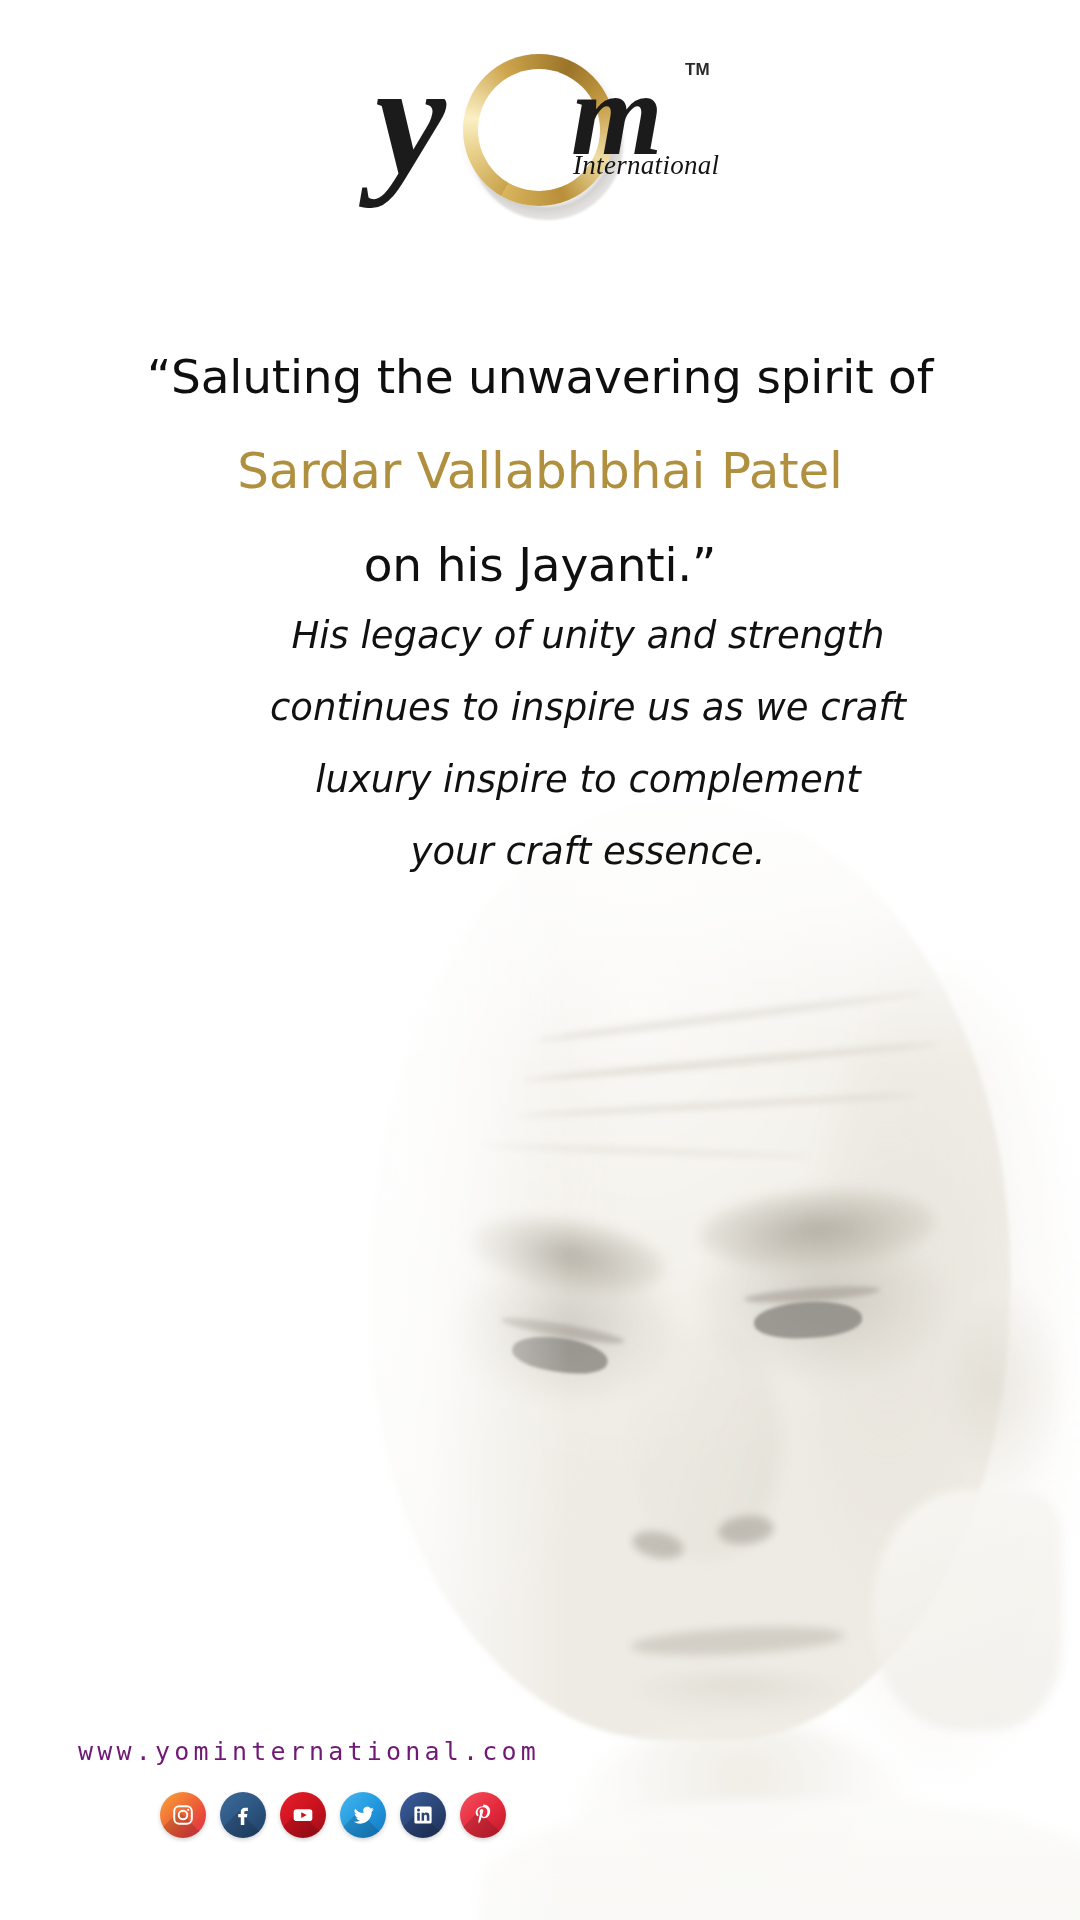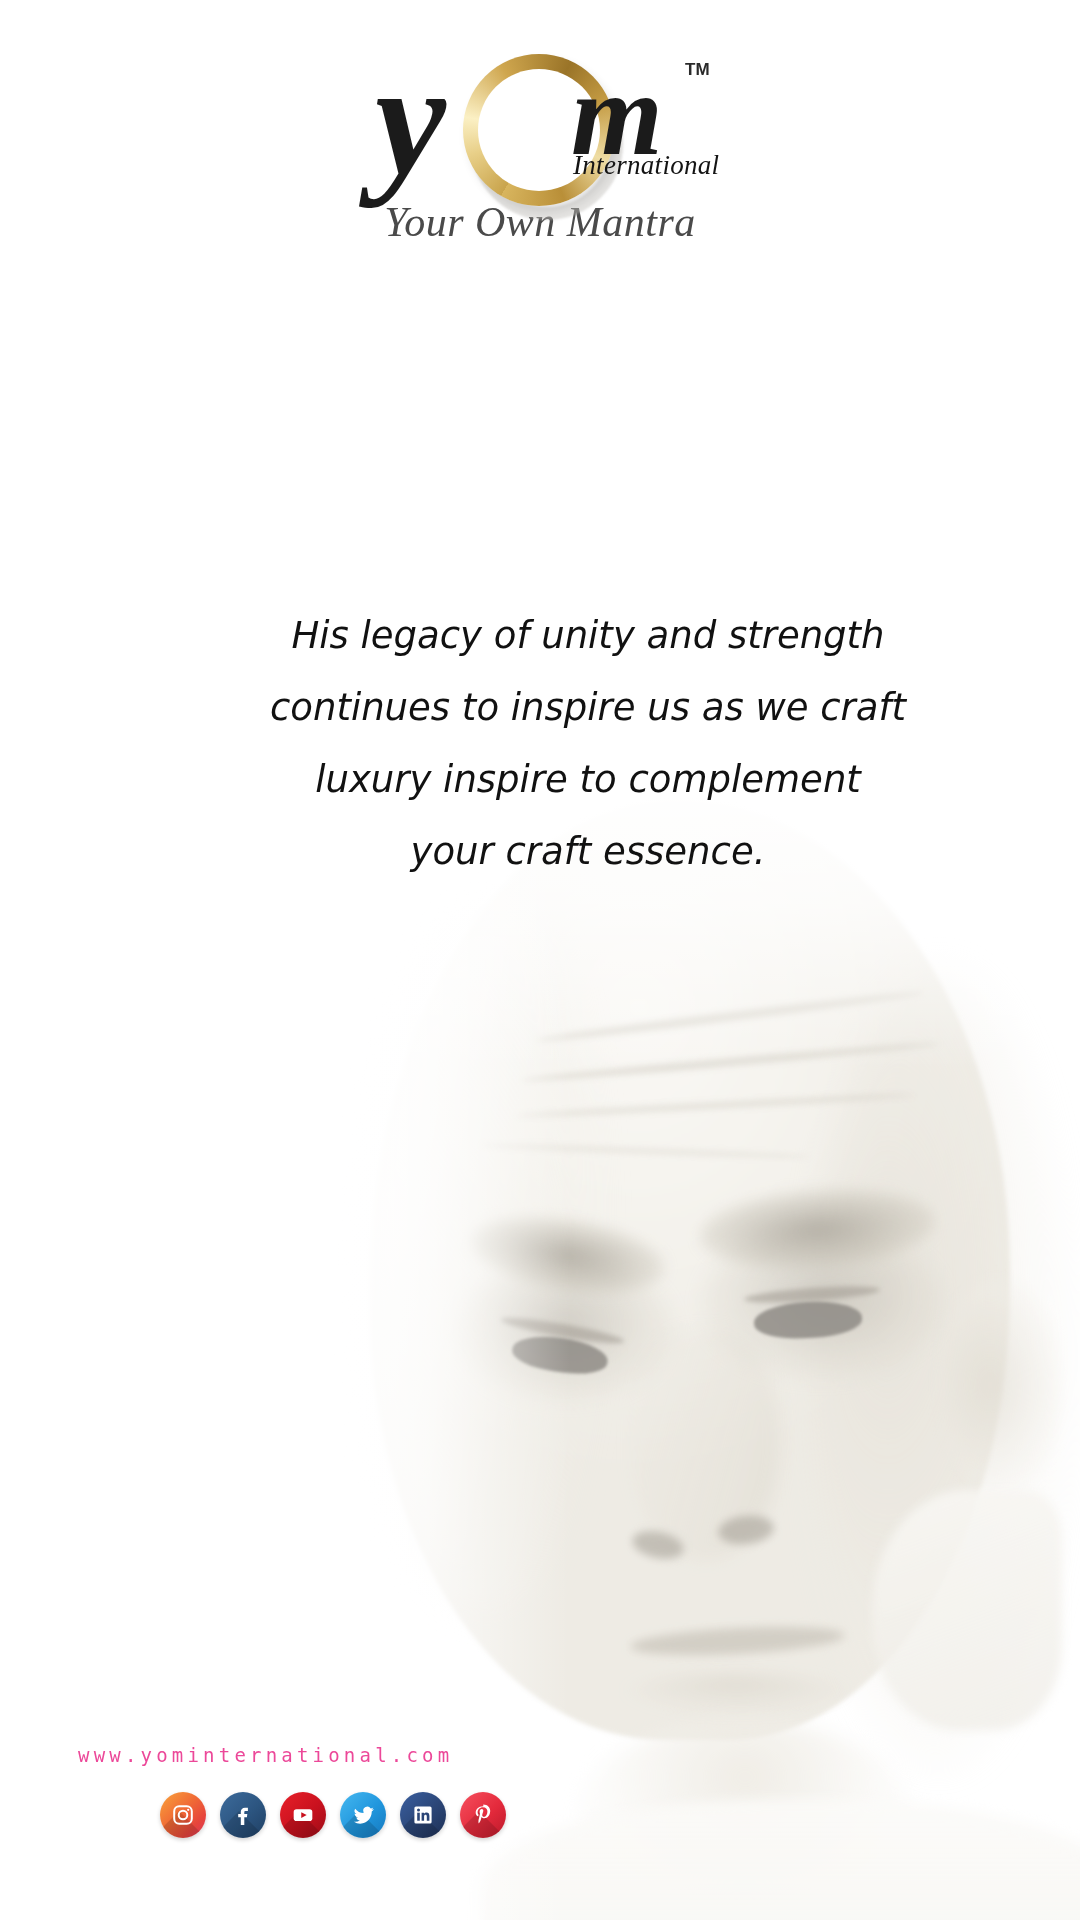--- a/index.html
+++ b/index.html
@@ -357,24 +357,24 @@
 
   
   .footer {
     position: absolute;
     left: 78px;
     bottom: 82px;
     width: 520px;
   }
   .site-url {
     font-family: "DejaVu Sans Mono", "Liberation Mono", monospace;
-    font-size: 19px;
+    font-size: 25px;
     font-weight: 400;
     letter-spacing: 4.2px;
-    color: #ec4899;
+    color: #701a75;
     white-space: nowrap;
   }
   .social-row {
     display: flex;
     gap: 14px;
     margin-top: 26px;
     margin-left: 82px;
   }
   .social {
     width: 46px;
@@ -450,23 +450,27 @@
 
   <div class="logo-block">
     <div class="logo-mark">
       <span class="logo-y">y</span>
       <span class="logo-ring-shadow"></span>
       <span class="logo-ring"></span>
       <span class="logo-m">m</span>
       <span class="logo-tm">TM</span>
       <span class="logo-intl">International</span>
     </div>
-    <div class="logo-tagline">Your Own Mantra</div>
   </div>
 
+  <div class="quote-block">
+    <div class="quote-line">“Saluting the unwavering spirit of</div>
+    <div class="quote-line name">Sardar Vallabhbhai Patel</div>
+    <div class="quote-line">on his Jayanti.”</div>
+  </div>
 
   <div class="body-block">
     <div class="body-line">His legacy of unity and strength</div>
     <div class="body-line">continues to inspire us as we craft</div>
     <div class="body-line">luxury inspire to complement</div>
     <div class="body-line">your craft essence.</div>
   </div>
 
   <div class="footer">
     <div class="site-url">www.yominternational.com</div>

